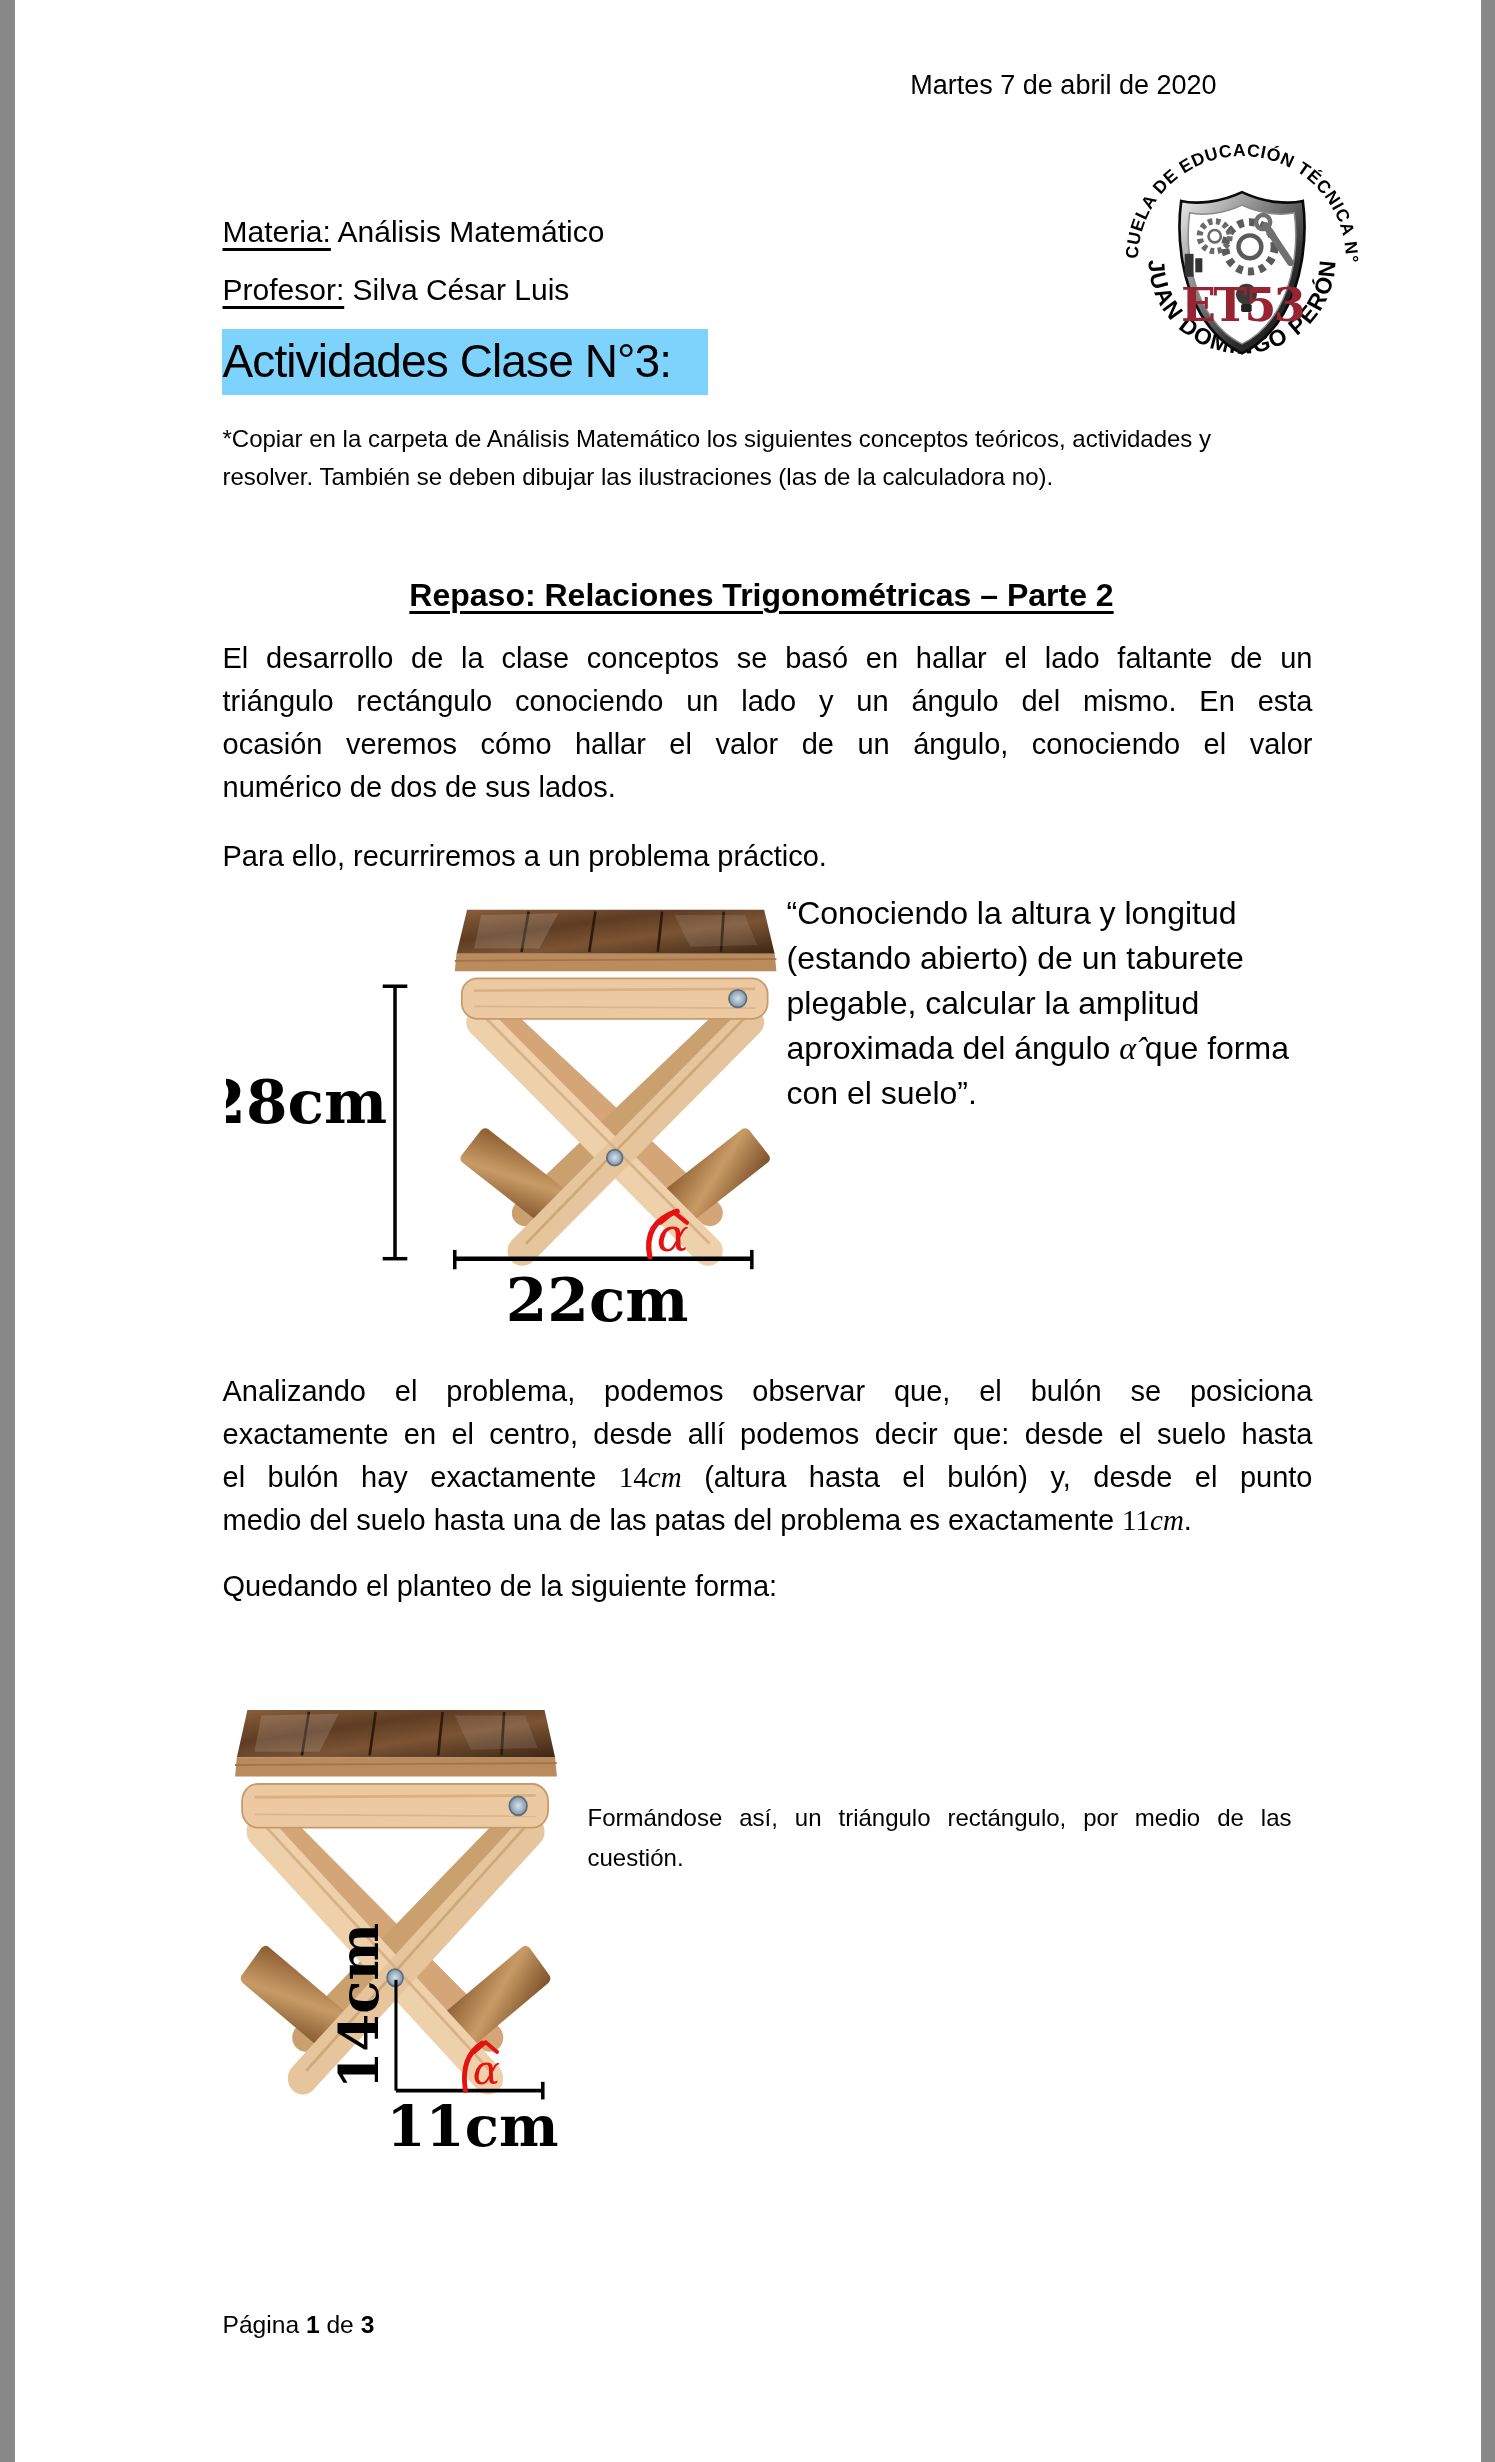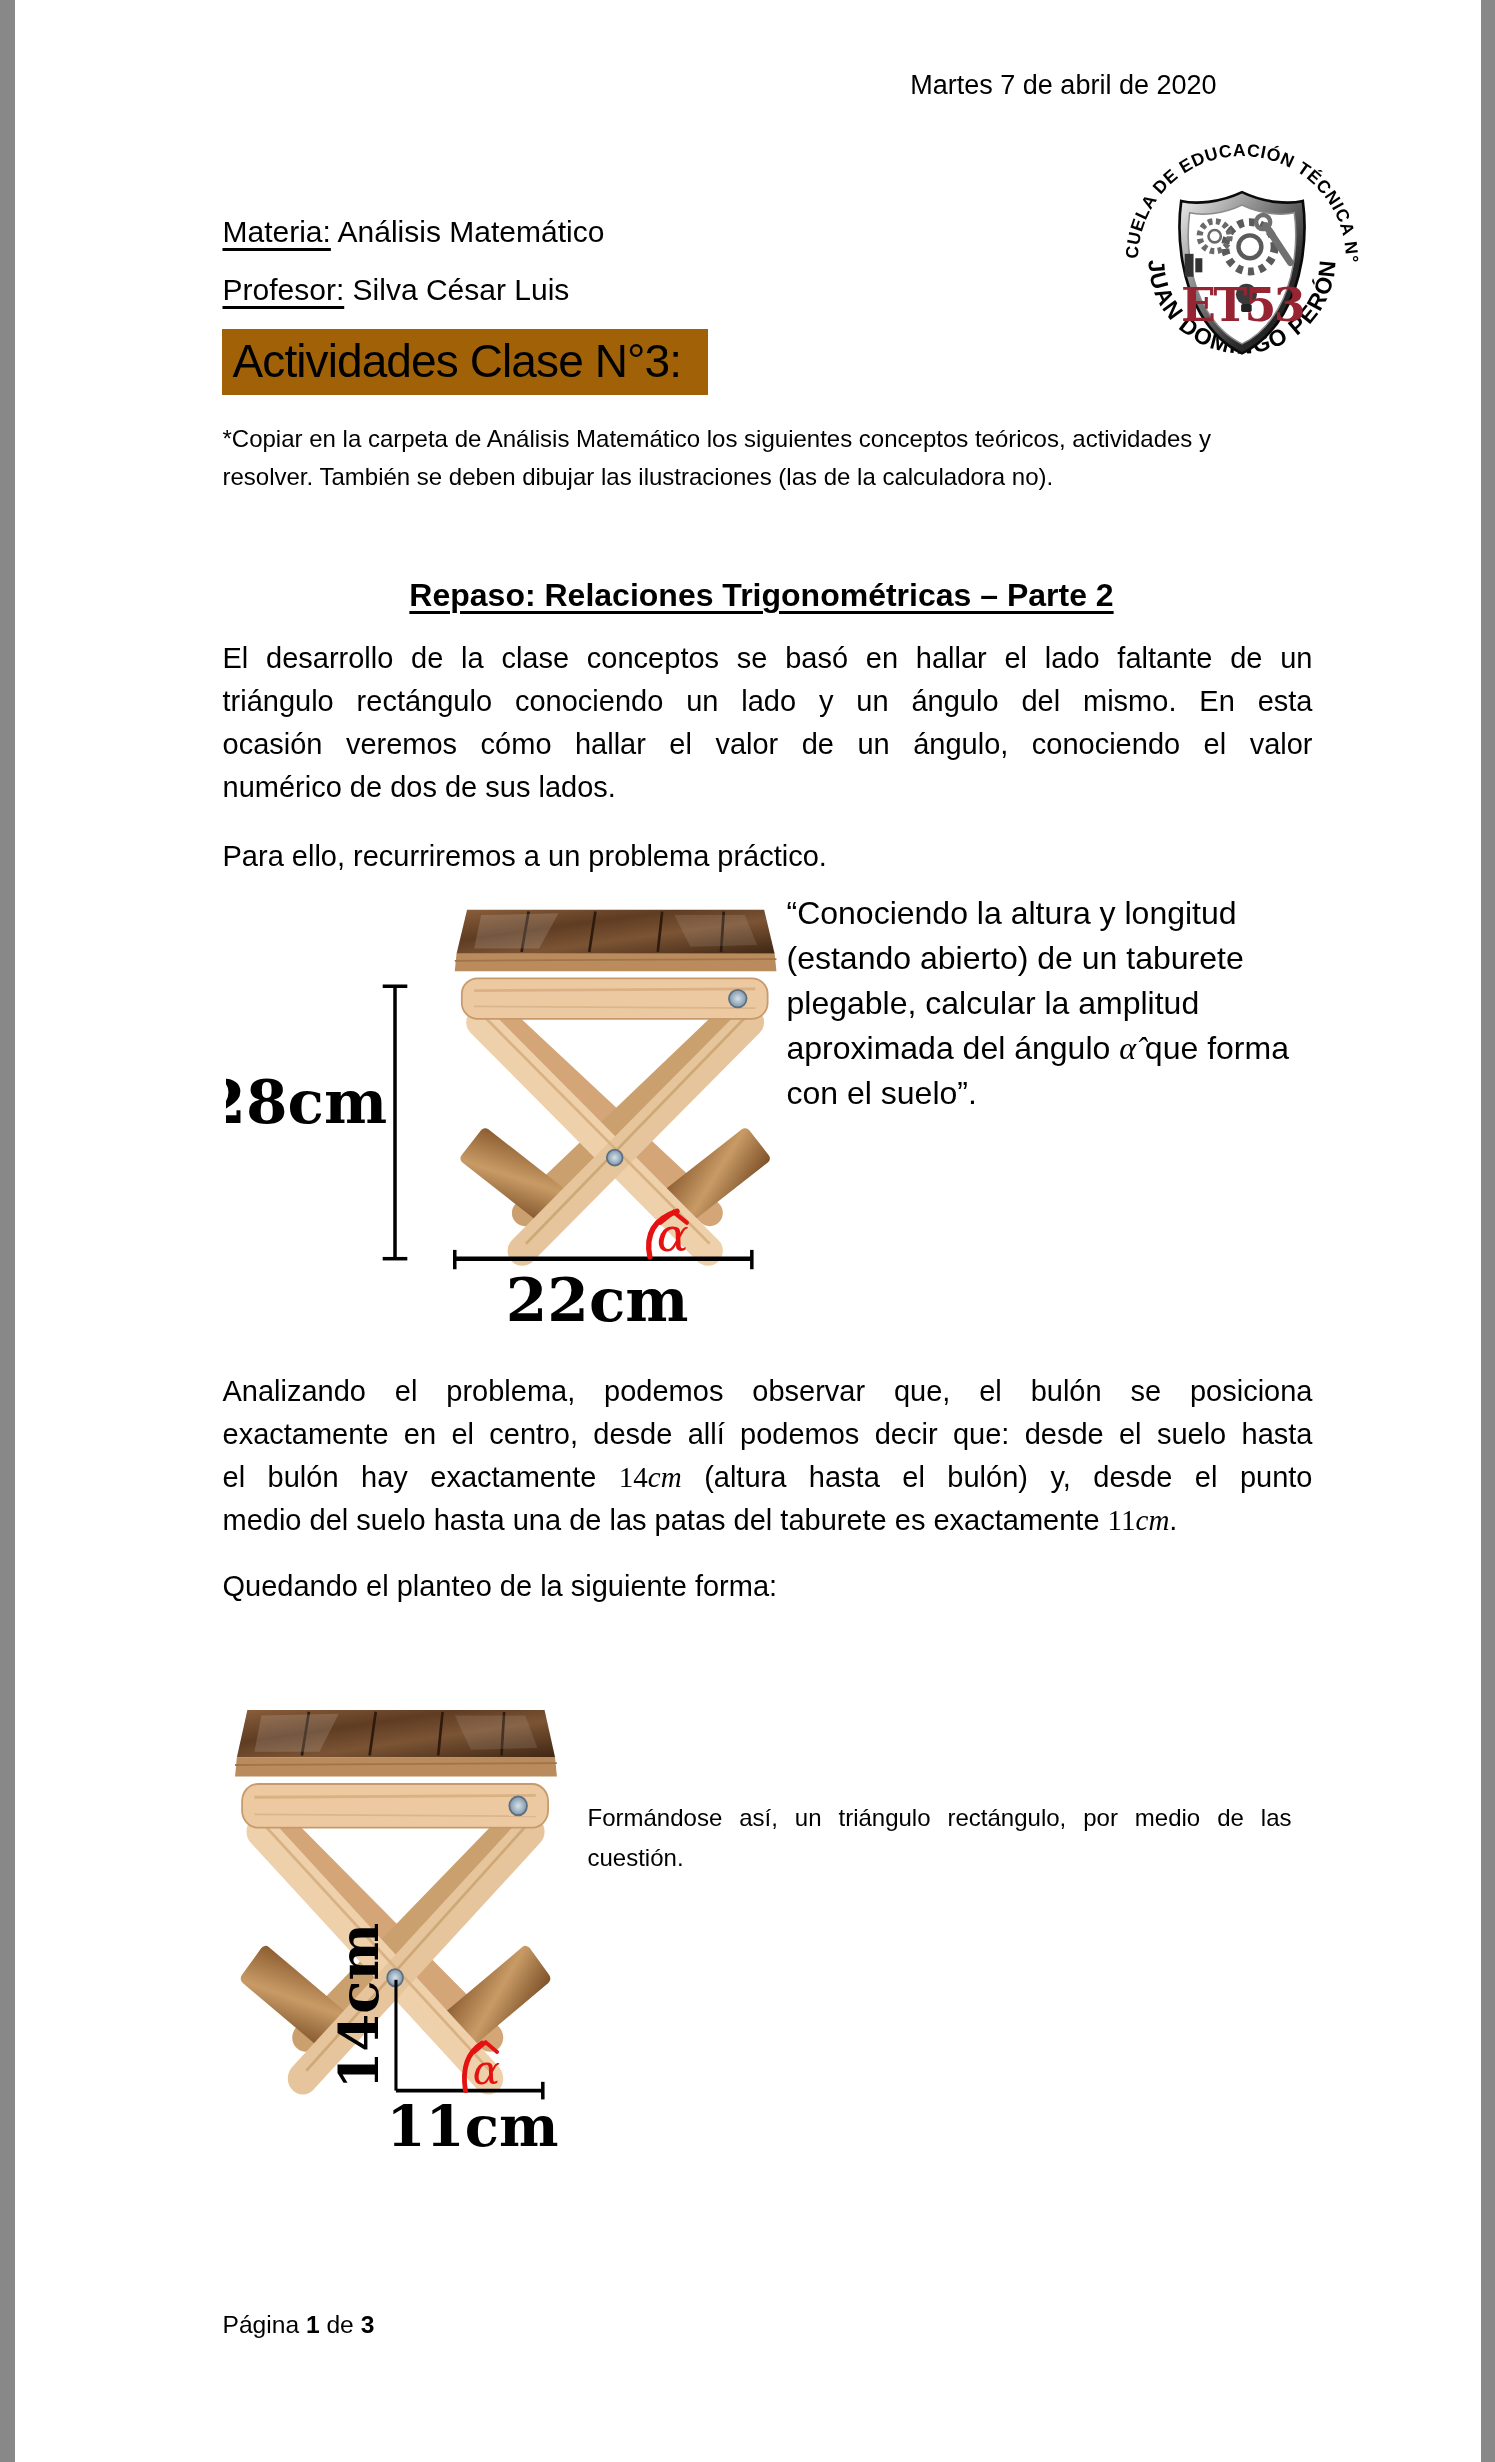--- a/index.html
+++ b/index.html
@@ -8,22 +8,22 @@
           color:#000; font-family:"Liberation Sans",sans-serif; overflow:hidden; }
   .abs { position:absolute; }
   .ul { text-decoration:underline; text-decoration-thickness:2.6px; text-underline-offset:6.2px; }
   .b { font-weight:bold; }
   .serif { font-family:"Liberation Serif",serif; }
   .mathsup { font-family:"Liberation Serif",serif; font-style:italic; font-size:0.62em; vertical-align:0.55em; }
   .num-serif { font-family:"Liberation Serif",serif; }
   .unit-it { font-family:"Liberation Serif",serif; font-style:italic; }
   .date { top:70px; right:264px; font-size:27px; }
   .hline { font-size:30px; left:208px; }
-  .title-box { left:207px; top:329px; width:486px; height:66px; background:#a16207;
-               font-size:46px; line-height:64px; padding:0 11px; letter-spacing:-0.9px; white-space:nowrap; }
+  .title-box { left:207px; top:329px; width:486px; height:66px; background:#7dd3fc;
+               font-size:46px; line-height:64px; padding:0 1px; letter-spacing:-0.9px; white-space:nowrap; }
   .note { left:208px; top:420px; font-size:24px; line-height:38px; }
   .sec-head { left:208px; top:577px; width:1078px; text-align:center; font-size:32px; font-weight:bold; }
   .sec-head span { text-decoration:underline; text-decoration-thickness:2.6px; text-underline-offset:5.3px; }
   .body33 { font-size:29px; line-height:43px; }
   .para { left:208px; width:1090px; }
   .just { text-align:justify; text-align-last:justify; }
   .quote { left:772px; top:891px; width:607px; font-size:32px; line-height:45px; }
   .concl { left:573px; top:1769px; width:704px; font-size:24px; line-height:40px;margin-top:29px; }
   .footer { left:208px; top:2311px; font-size:24.6px; }
   svg text { user-select:none; }
@@ -178,21 +178,21 @@
     <div>(estando abierto) de un taburete</div>
     <div>plegable, calcular la amplitud</div>
     <div><span>aproximada del ángulo </span><span class="unit-it">α̂</span><span> que forma</span></div>
     <div>con el suelo”.</div>
   </div>
 
   <div class="abs para body33" style="top:1370px;">
     <div class="just">Analizando el problema, podemos observar que, el bulón se posiciona</div>
     <div class="just">exactamente en el centro, desde allí podemos decir que: desde el suelo hasta</div>
     <div class="just"><span>el bulón hay exactamente </span><span class="num-serif">14</span><span class="unit-it">cm</span><span> (altura hasta el bulón) y, desde el punto</span></div>
-    <div><span>medio del suelo hasta una de las patas del taburete es exactamente </span><span class="num-serif">11</span><span class="unit-it">cm</span><span>.</span></div>
+    <div><span>medio del suelo hasta una de las patas del problema es exactamente </span><span class="num-serif">11</span><span class="unit-it">cm</span><span>.</span></div>
   </div>
 
   <div class="abs body33" style="left:208px; top:1565px;">Quedando el planteo de la siguiente forma:</div>
 
   <svg class="abs" style="left:211px; top:1702px;" width="405" height="466" viewBox="0 0 460 530">
     <use href="#stool" transform="translate(10,9) scale(1,1.08)"></use>
     <g stroke="#000">
       <line x1="193" y1="316" x2="193" y2="442" stroke-width="3.5"></line>
     </g>
     <g stroke="#000">

